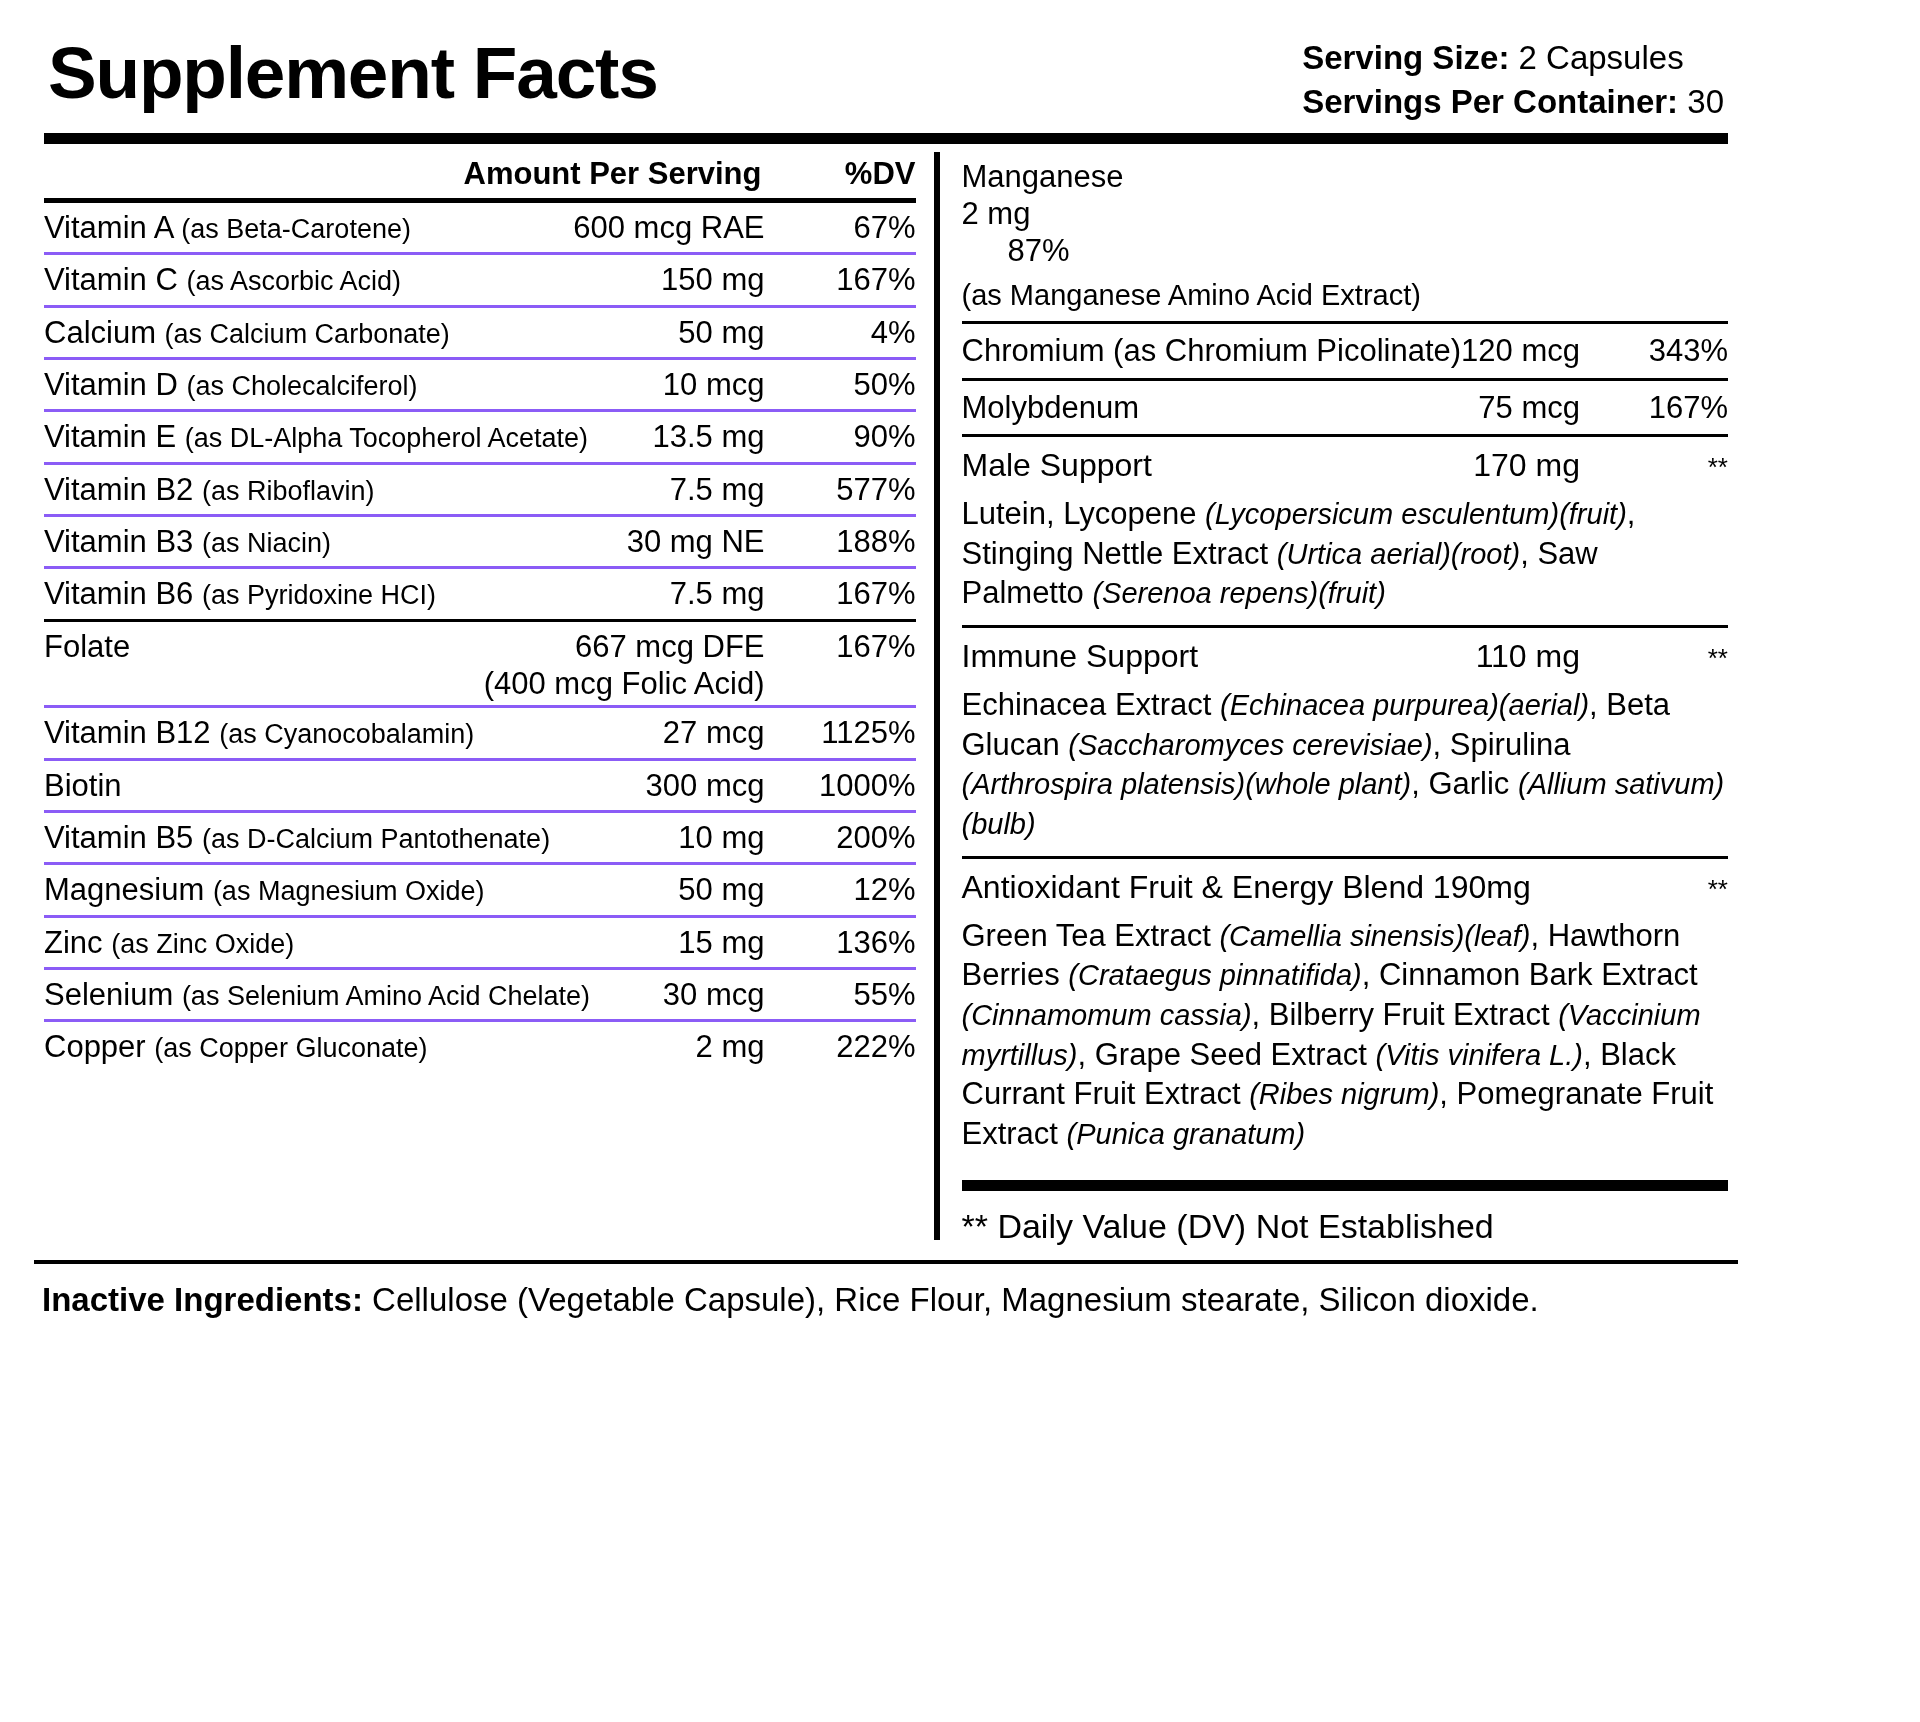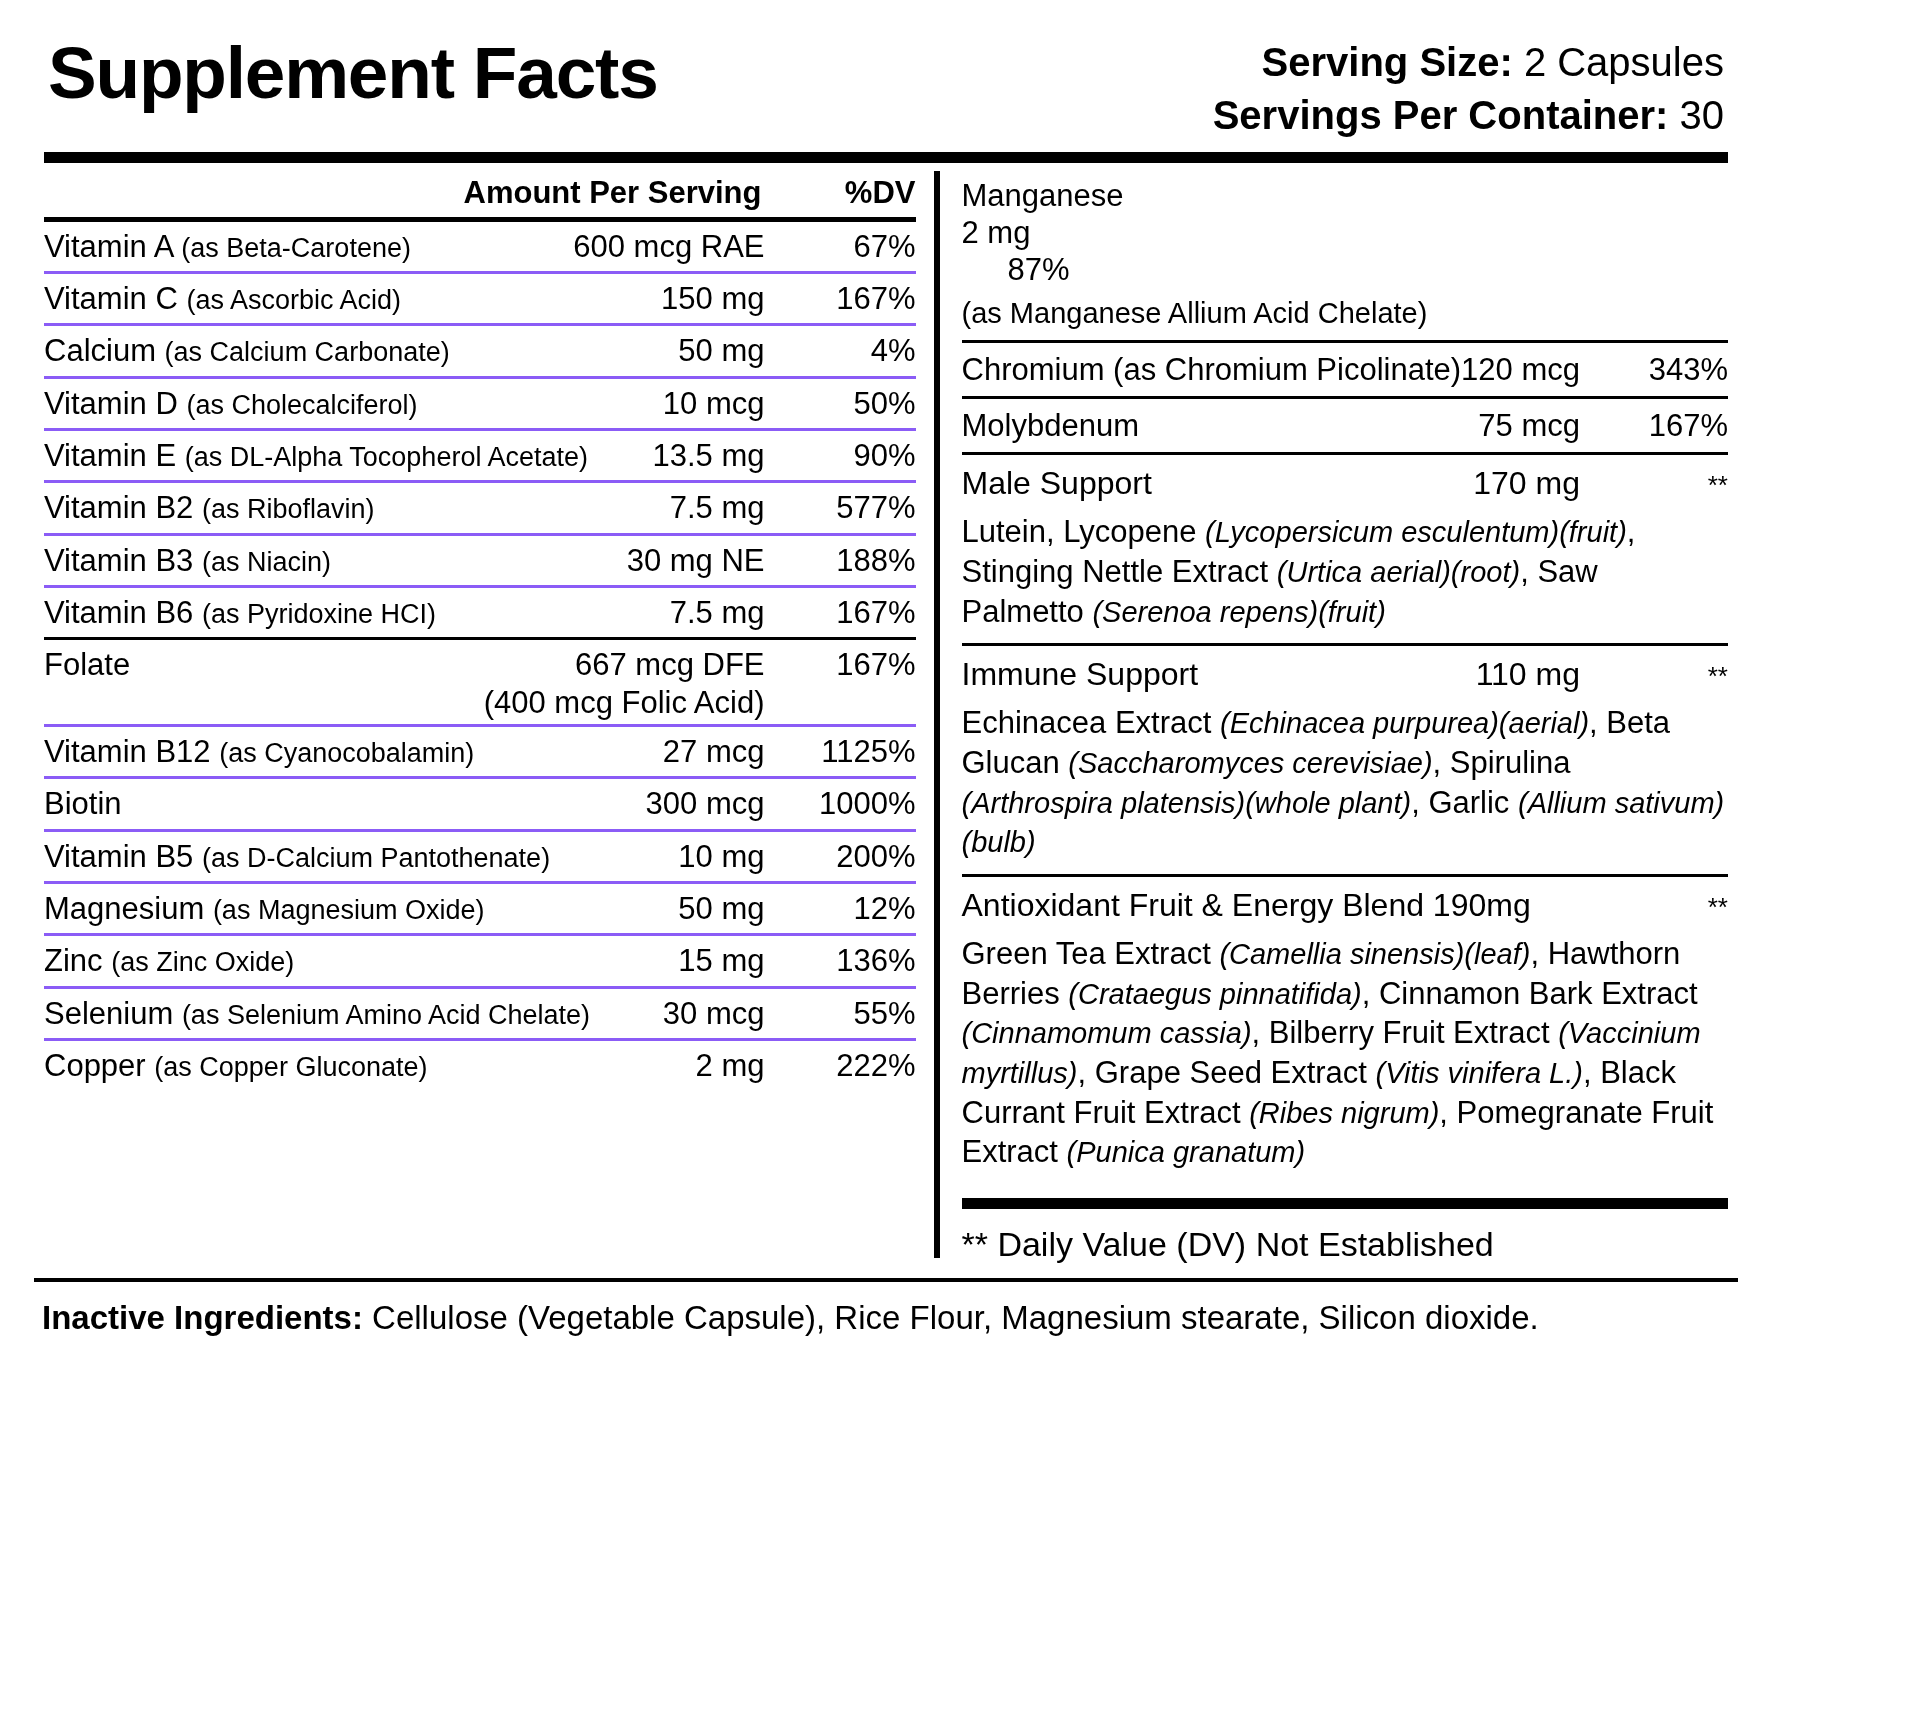--- a/index.html
+++ b/index.html
@@ -34,24 +34,23 @@
     line-height: 1.0;
     margin-top: 18px;
     white-space: nowrap;
   }
   .serving-block {
     margin-top: 18px;
     margin-left: 26px;
     flex: 0 0 auto;
   }
   .serving-line {
-    font-size: 40px;
+    font-size: 33px;
     line-height: 1.32;
     white-space: nowrap;
-    text-align: right;
   }
   .serving-line b { font-weight: bold; }
   .rule-thick {
     height: 11px;
     background: #000;
     margin: 10px 10px 0 10px;
   }
   
   .columns {
     display: flex;
@@ -310,21 +309,21 @@
 
     <div class="divider-v"></div>
 
     <div class="col-right">
 
       <div class="r-row no-top" style="padding-top:14px;flex-direction:column;">
         <span class="rname">Manganese</span>
         <span class="ramount">2 mg</span>
         <span class="rpct">87%</span>
       </div>
-      <div class="r-sub">(as Manganese Allium Acid Chelate)</div>
+      <div class="r-sub">(as Manganese Amino Acid Extract)</div>
 
       <div class="r-row">
         <span class="rname"><span>Chromium</span> <span>(as Chromium Picolinate)</span></span>
         <span class="ramount">120 mcg</span>
         <span class="rpct">343%</span>
       </div>
 
       <div class="r-row">
         <span class="rname">Molybdenum</span>
         <span class="ramount">75 mcg</span>

